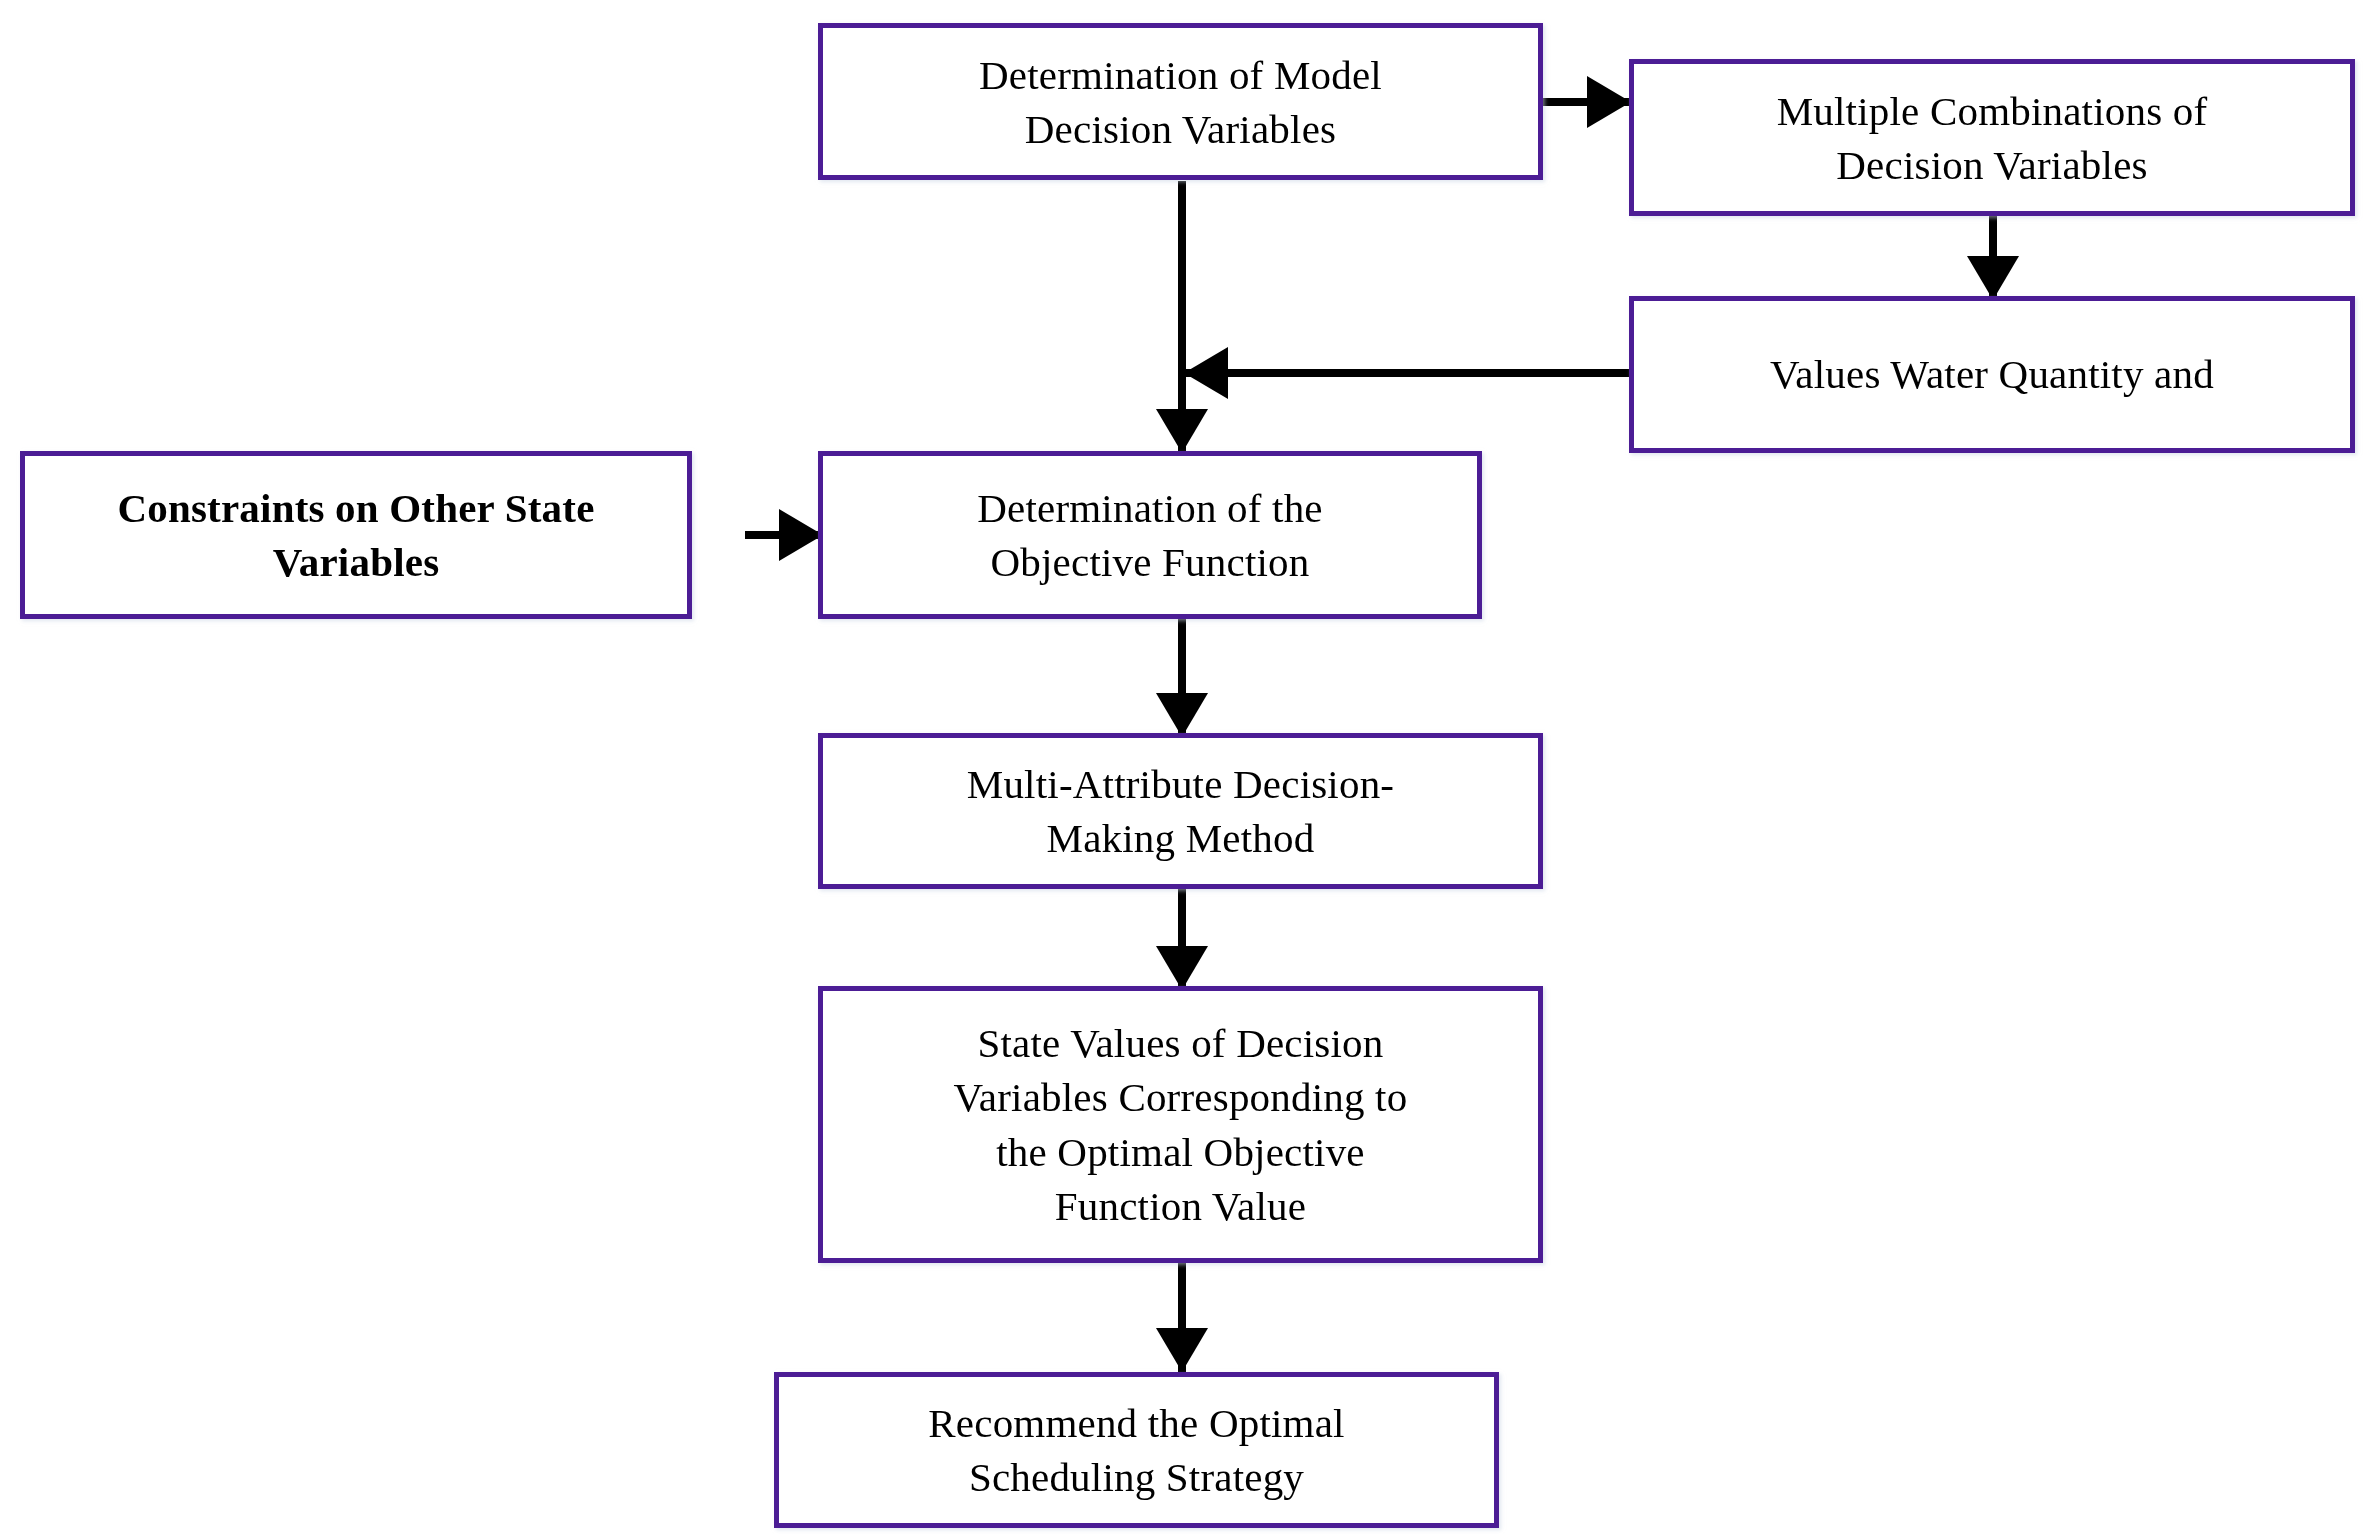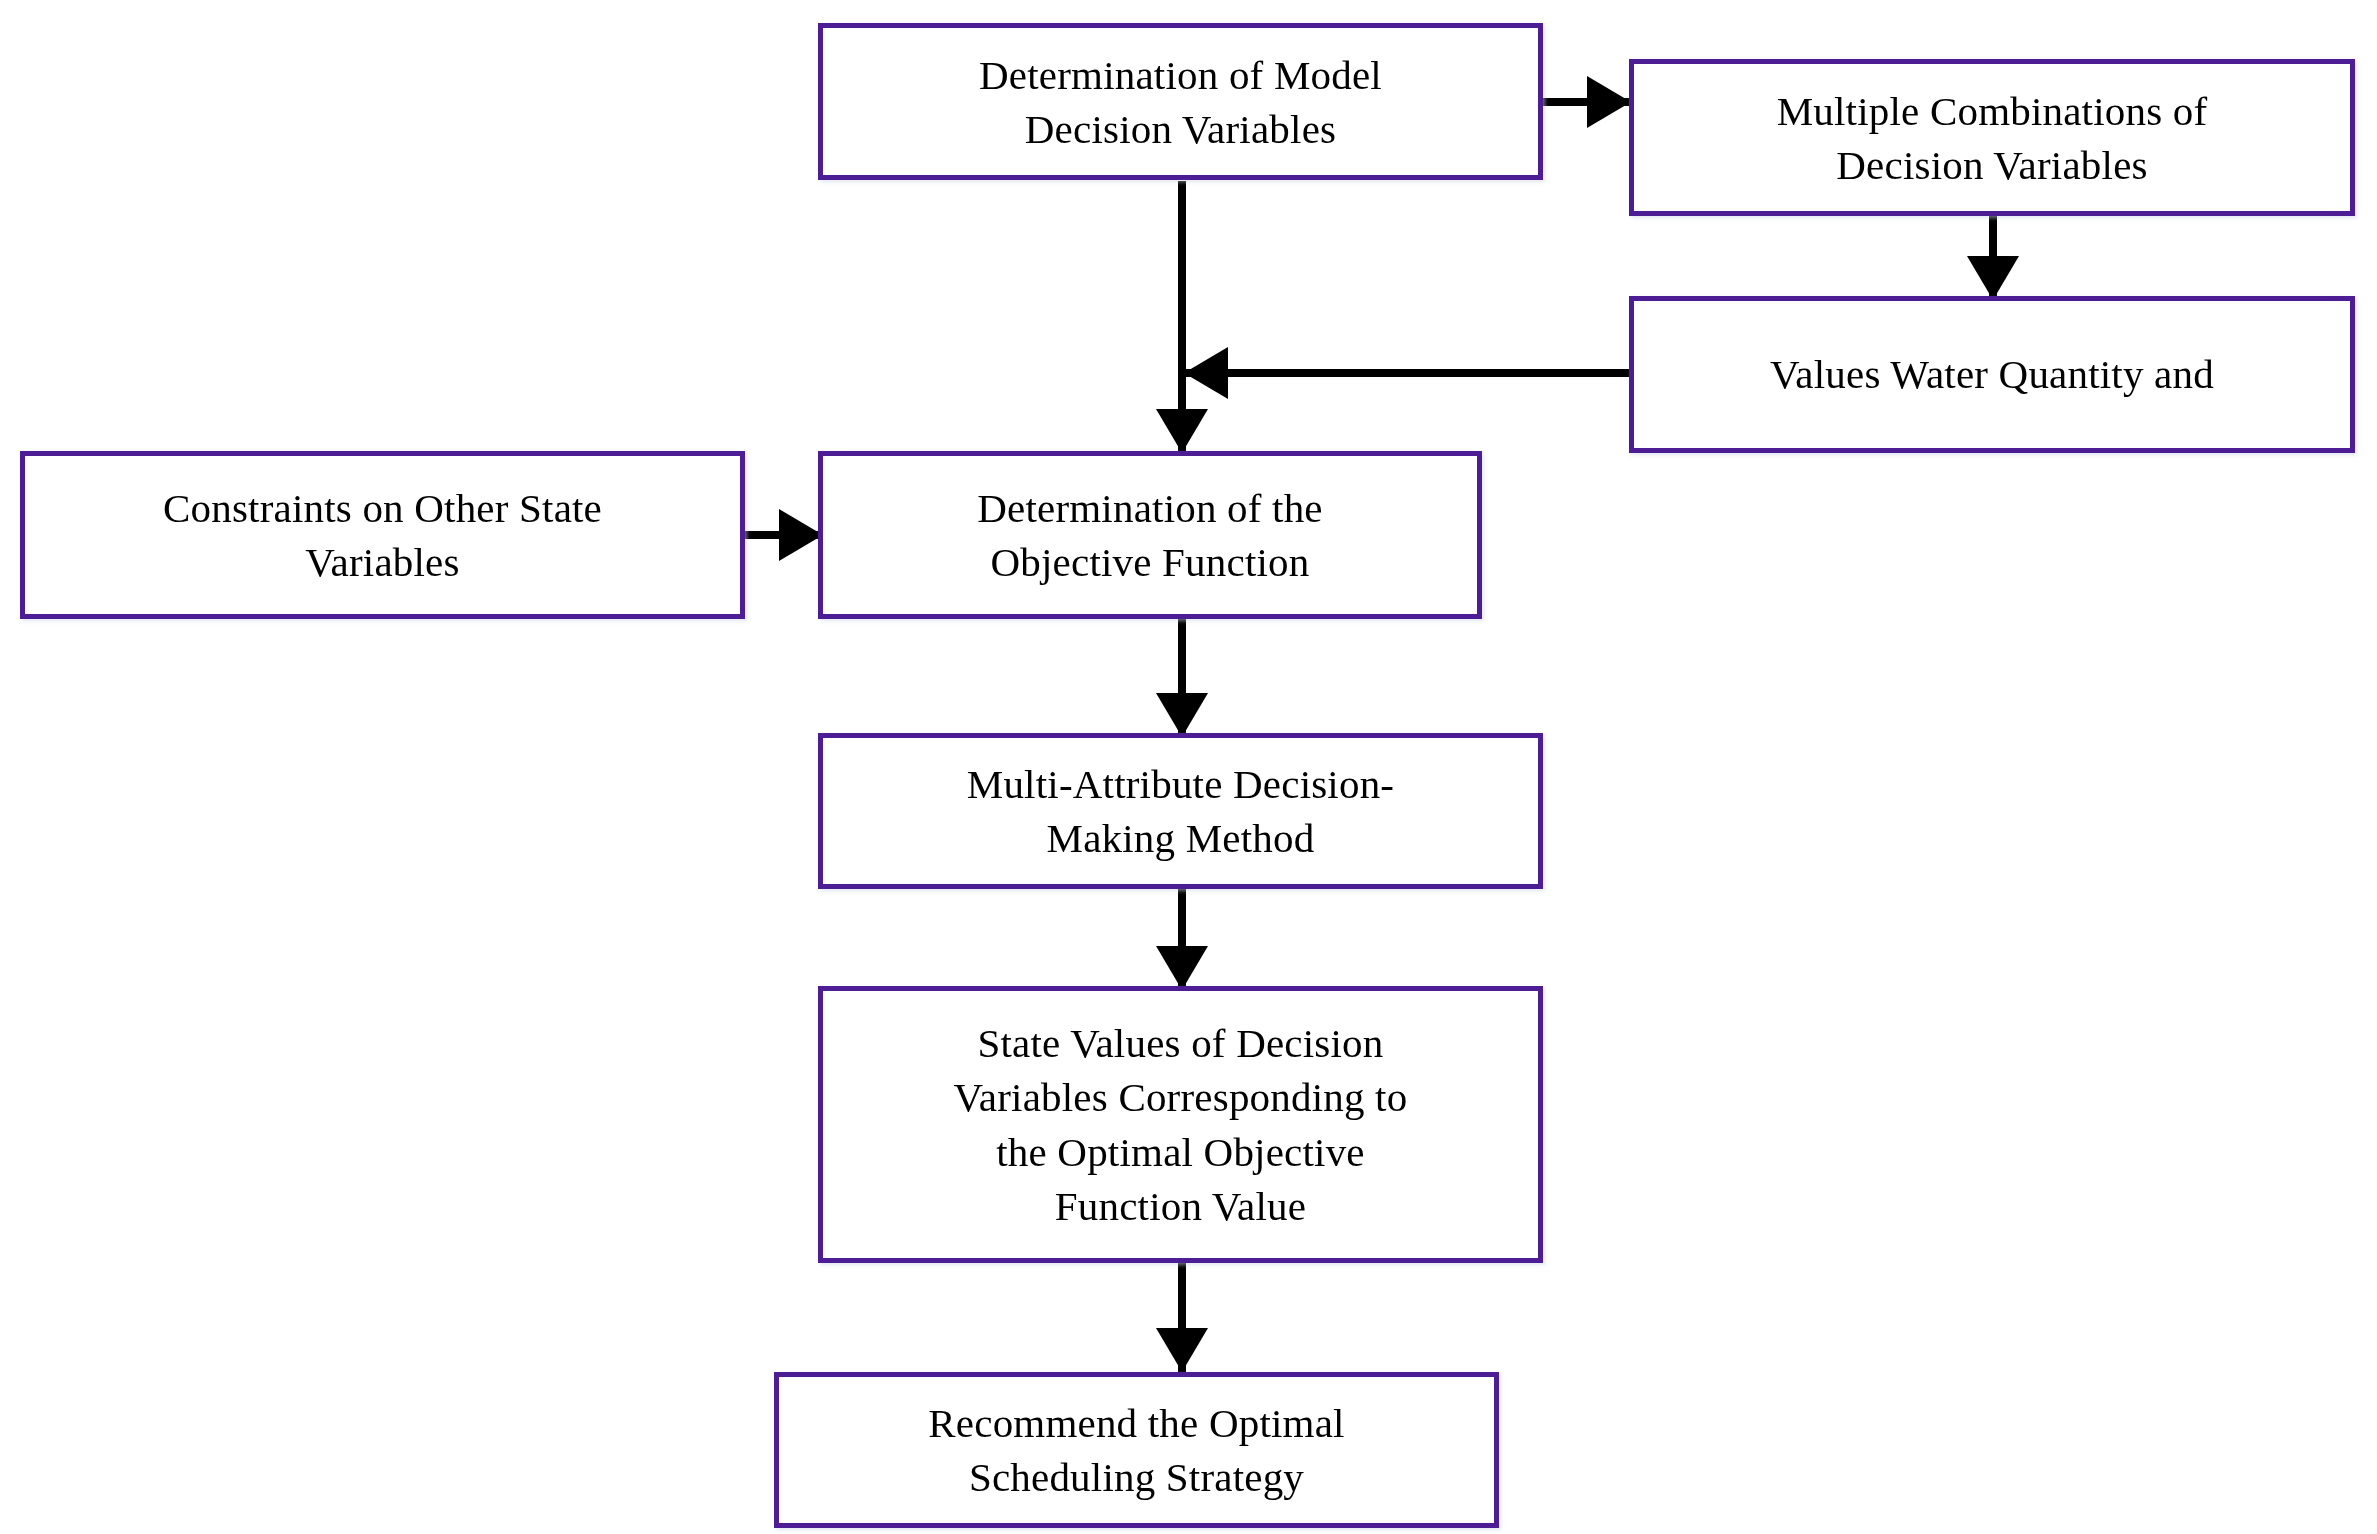--- a/index.html
+++ b/index.html
@@ -104,21 +104,21 @@
       <span>Decision Variables</span>
     </span>
   </div>
 
   <div class="node" style="left:1629px; top:296px; width:726px; height:157px;">
     <span class="label">
       <span>Values Water Quantity and</span><br>
     </span>
   </div>
 
-  <div class="node" style="left:20px; top:451px; width:725px; height:168px;">
+  <div class="node" style="left:20px; top:451px; width:672px; height:168px;font-weight:bold;">
     <span class="label">
       <span>Constraints on Other State</span><br>
       <span>Variables</span>
     </span>
   </div>
 
   <div class="node" style="left:818px; top:451px; width:664px; height:168px;">
     <span class="label">
       <span>Determination of the</span><br>
       <span>Objective Function</span>

